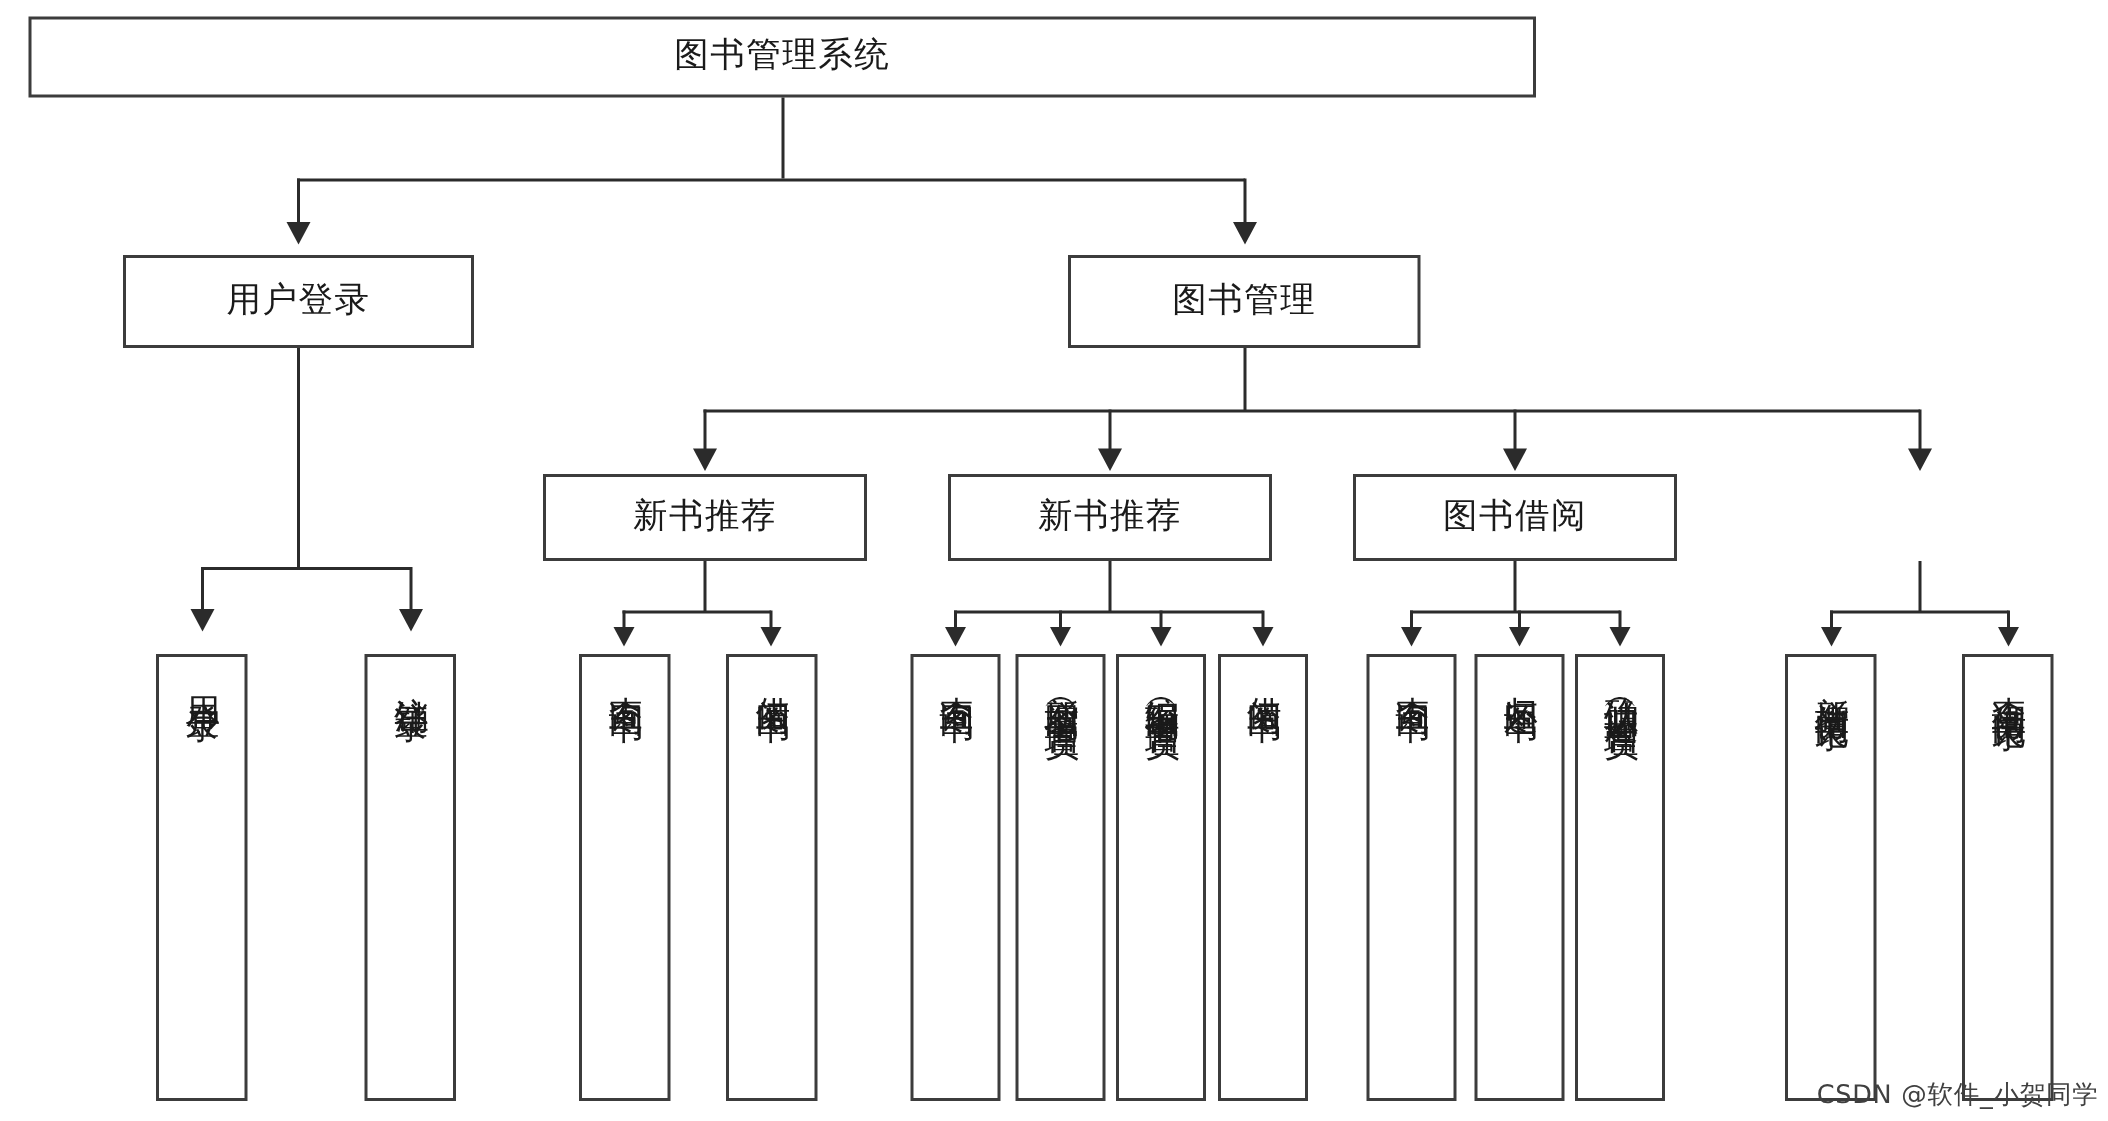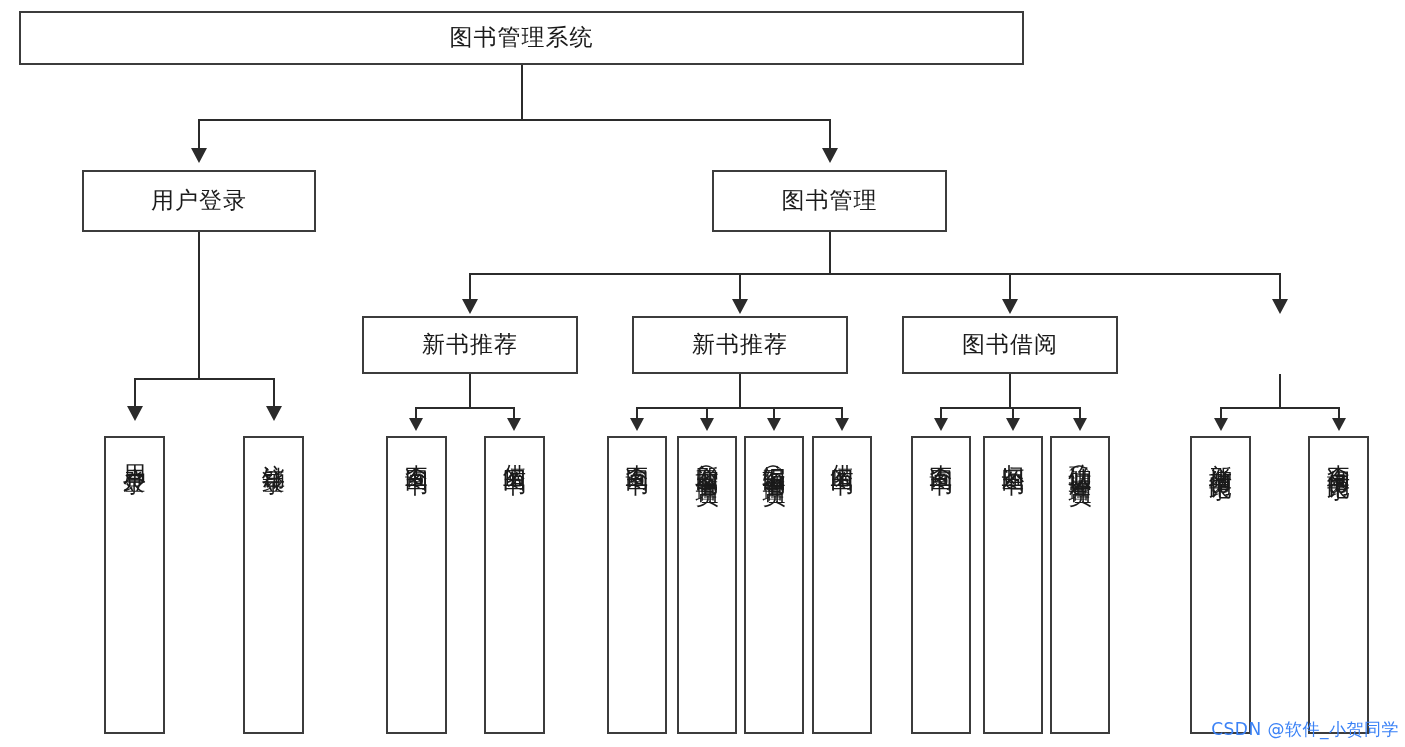--- a/index.html
+++ b/index.html
@@ -69,21 +69,21 @@
     border-left-width: 7px;
     border-right-width: 7px;
     border-top-width: 13px;
   }
   
   #watermark {
     position: absolute;
     right: 6px;
     bottom: 6px;
     font-size: 17px;
-    color: #3b82f6;
+    color: #404040;
     letter-spacing: 0.5px;
     white-space: nowrap;
     font-family: "DejaVu Sans", "Liberation Sans", sans-serif;
   }
 </style>
 </head>
 <body>
 
 <div id="canvas">
 

